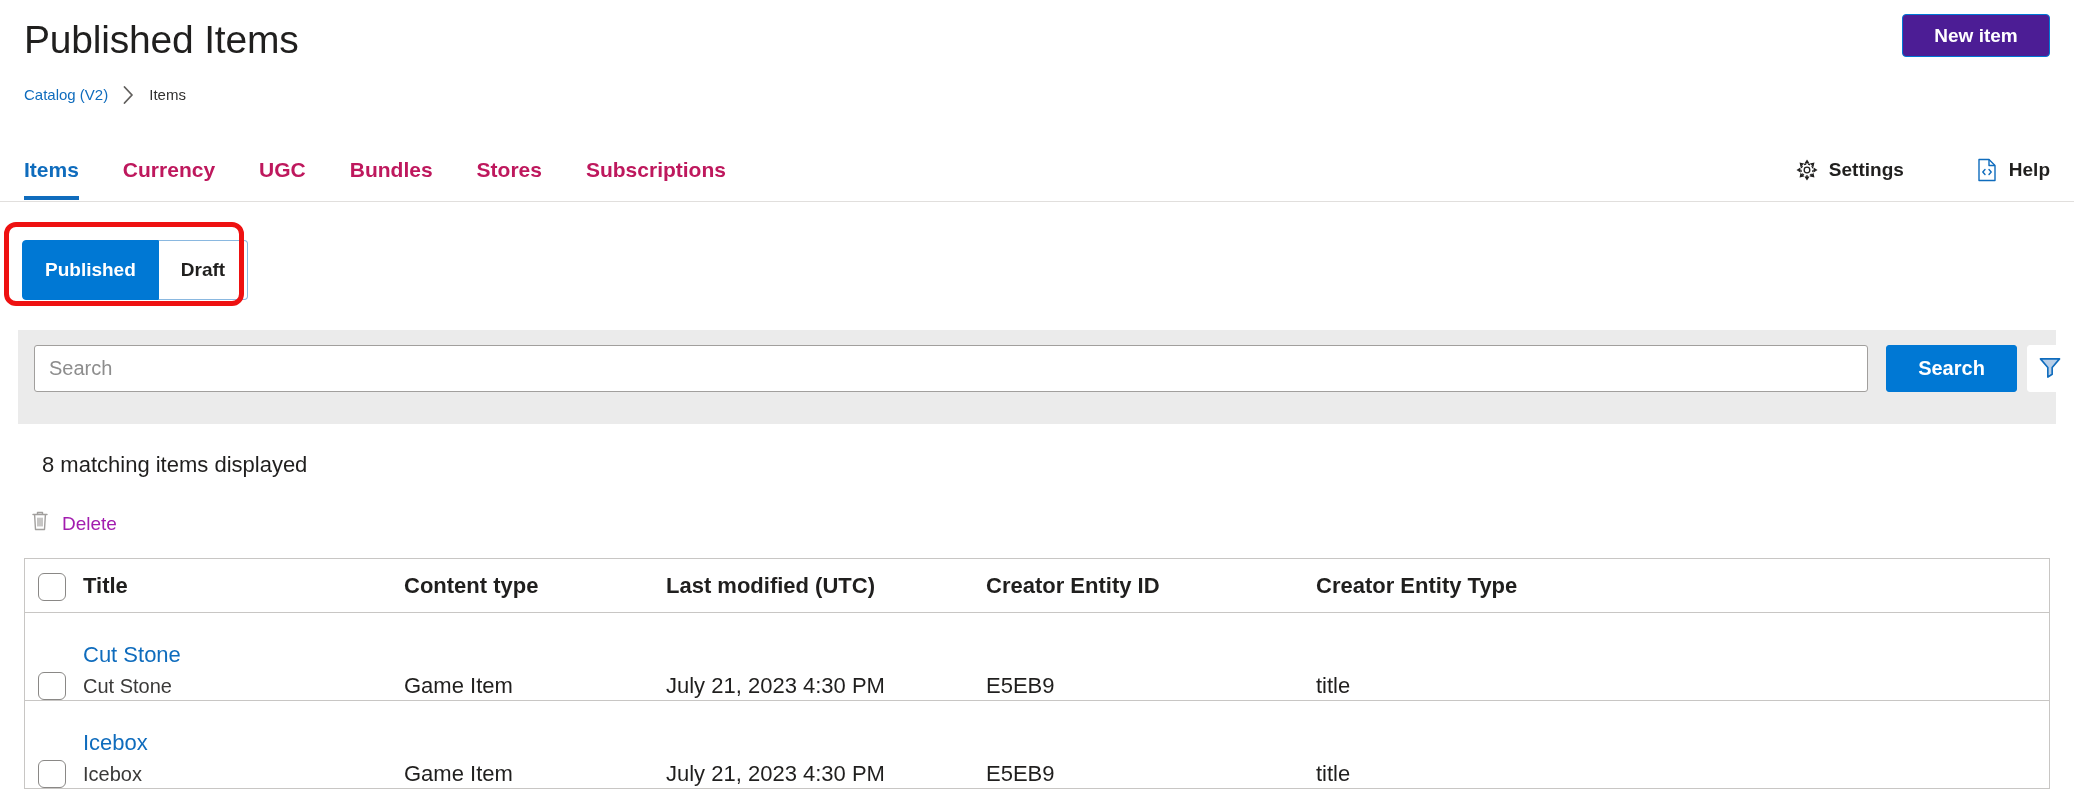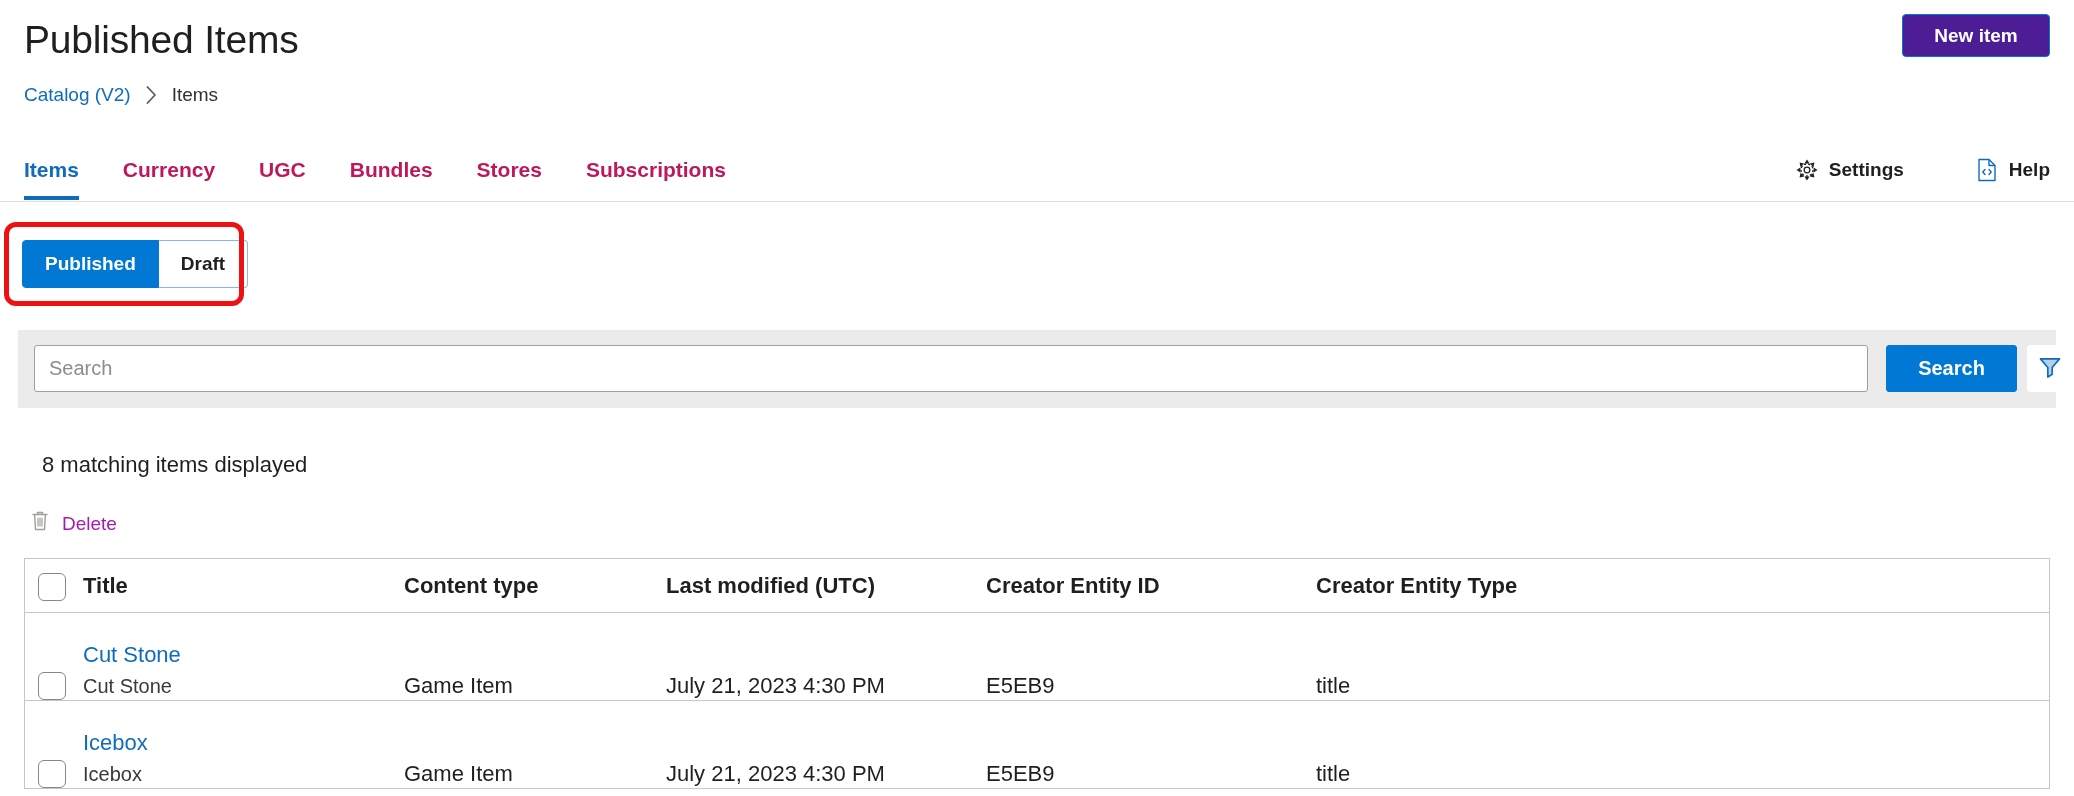--- a/index.html
+++ b/index.html
@@ -27,21 +27,21 @@
     font-size: 19px; font-weight: 700;
     font-family: "Liberation Sans", sans-serif;
     display: flex; align-items: center; justify-content: center;
     cursor: pointer; white-space: nowrap;
   }
 
   
   .breadcrumb {
     position: absolute; left: 24px; top: 83px;
     display: flex; align-items: center; gap: 0px;
-    font-size: 19px; line-height: 24px;
+    font-size: 15px; line-height: 24px;
   }
   .breadcrumb .crumb-link { color: #0f6cbd; cursor: pointer; white-space: nowrap; }
   .breadcrumb .crumb-sep {
     color: #605e5c; font-size: 18px; margin: 0 14px;
     display: inline-flex; align-items: center;
   }
   .breadcrumb .crumb-current { color: #323130; font-weight: 400; white-space: nowrap; }
 
   
   .tabbar {
@@ -78,40 +78,40 @@
     width: 240px; height: 84px;
     border: 5px solid #ee1111; border-radius: 12px;
     pointer-events: none;
   }
   .segmented {
     position: absolute; left: 22px; top: 240px;
     display: flex; height: 48px;
   }
   .seg {
     display: flex; align-items: center; justify-content: center;
-    padding: 0 22px; height: 48px;
+    padding: 0 22px; height: 60px;
     font-size: 19px; font-weight: 700;
     font-family: "Liberation Sans", sans-serif;
     cursor: pointer; white-space: nowrap;
   }
   .seg.on {
     background: #0078d4; color: #ffffff;
     border: 1px solid #0078d4;
     border-radius: 4px 0 0 4px;
   }
   .seg.off {
     background: #ffffff; color: #201f1e;
     border: 1px solid #8ab8e0; border-left: none;
     border-radius: 0 4px 4px 0;
   }
 
   
   .searchbar {
     position: absolute; left: 18px; top: 330px;
-    width: 2038px; height: 78px;
+    width: 2038px; height: 94px;
     background: #ebebeb;
   }
   .search-input {
     position: absolute; left: 16px; top: 15px;
     width: 1834px; height: 47px;
     background: #ffffff; border: 1px solid #a19f9d; border-radius: 3px;
     padding: 0 14px;
     font-size: 20px; font-family: "Liberation Sans", sans-serif;
     color: #201f1e; outline: none;
   }

